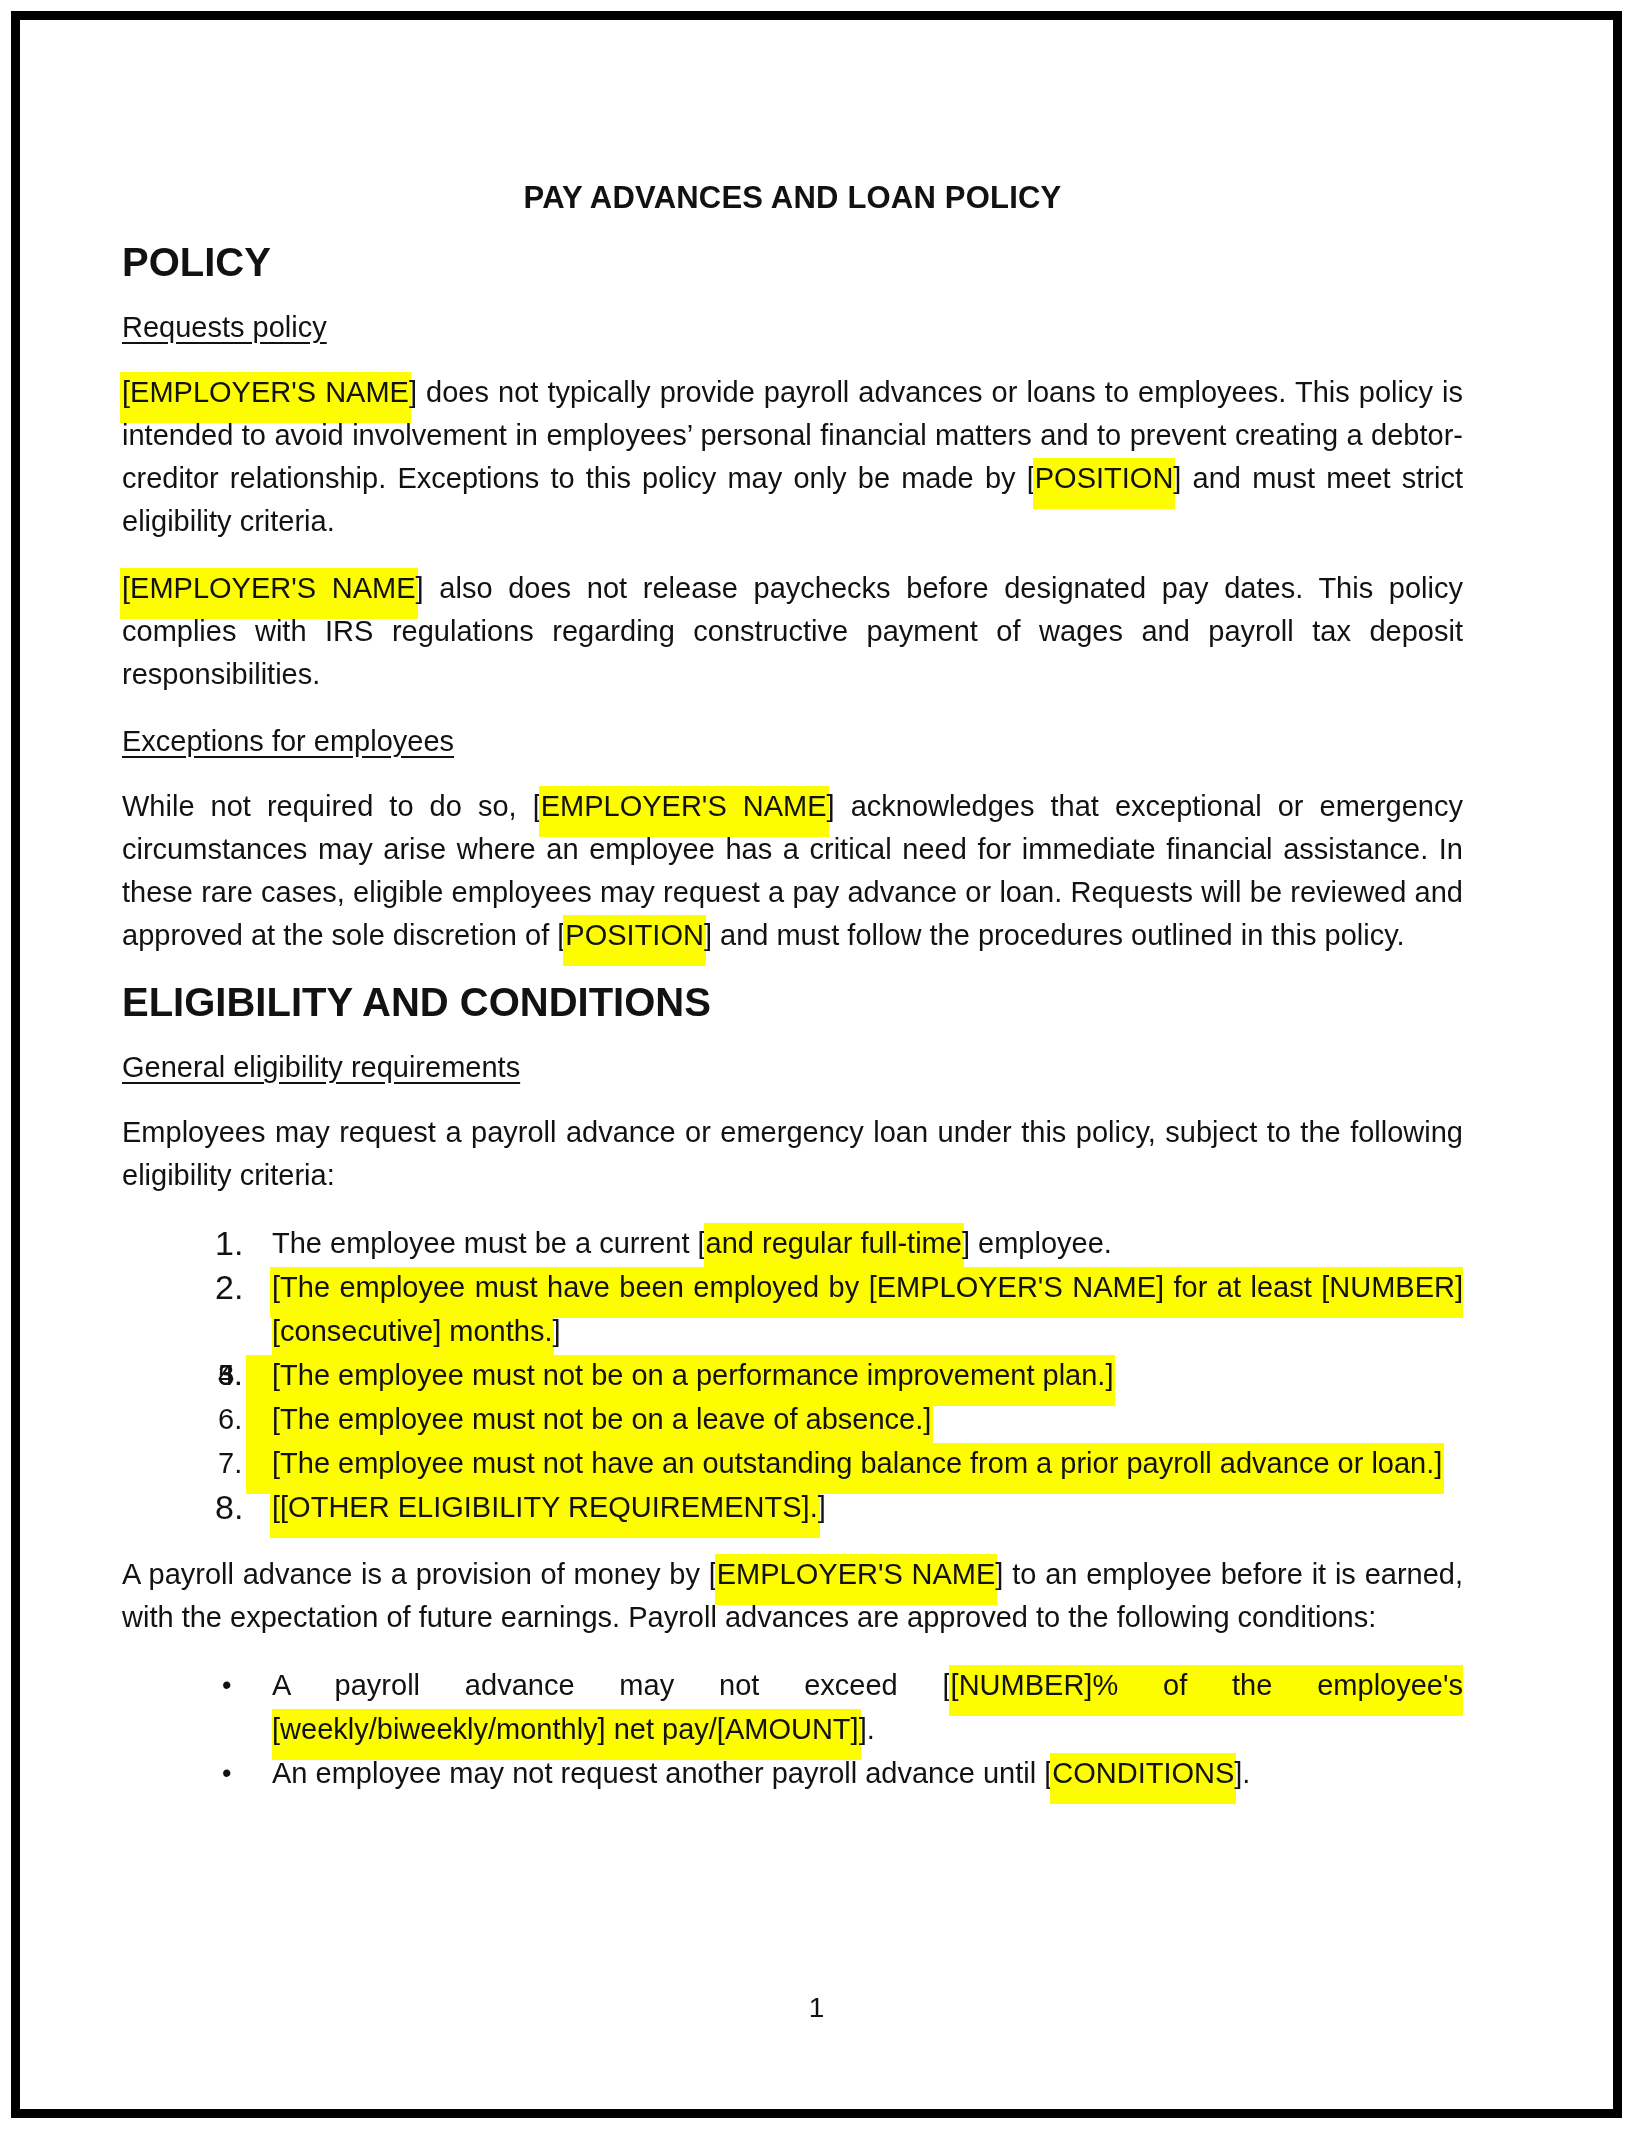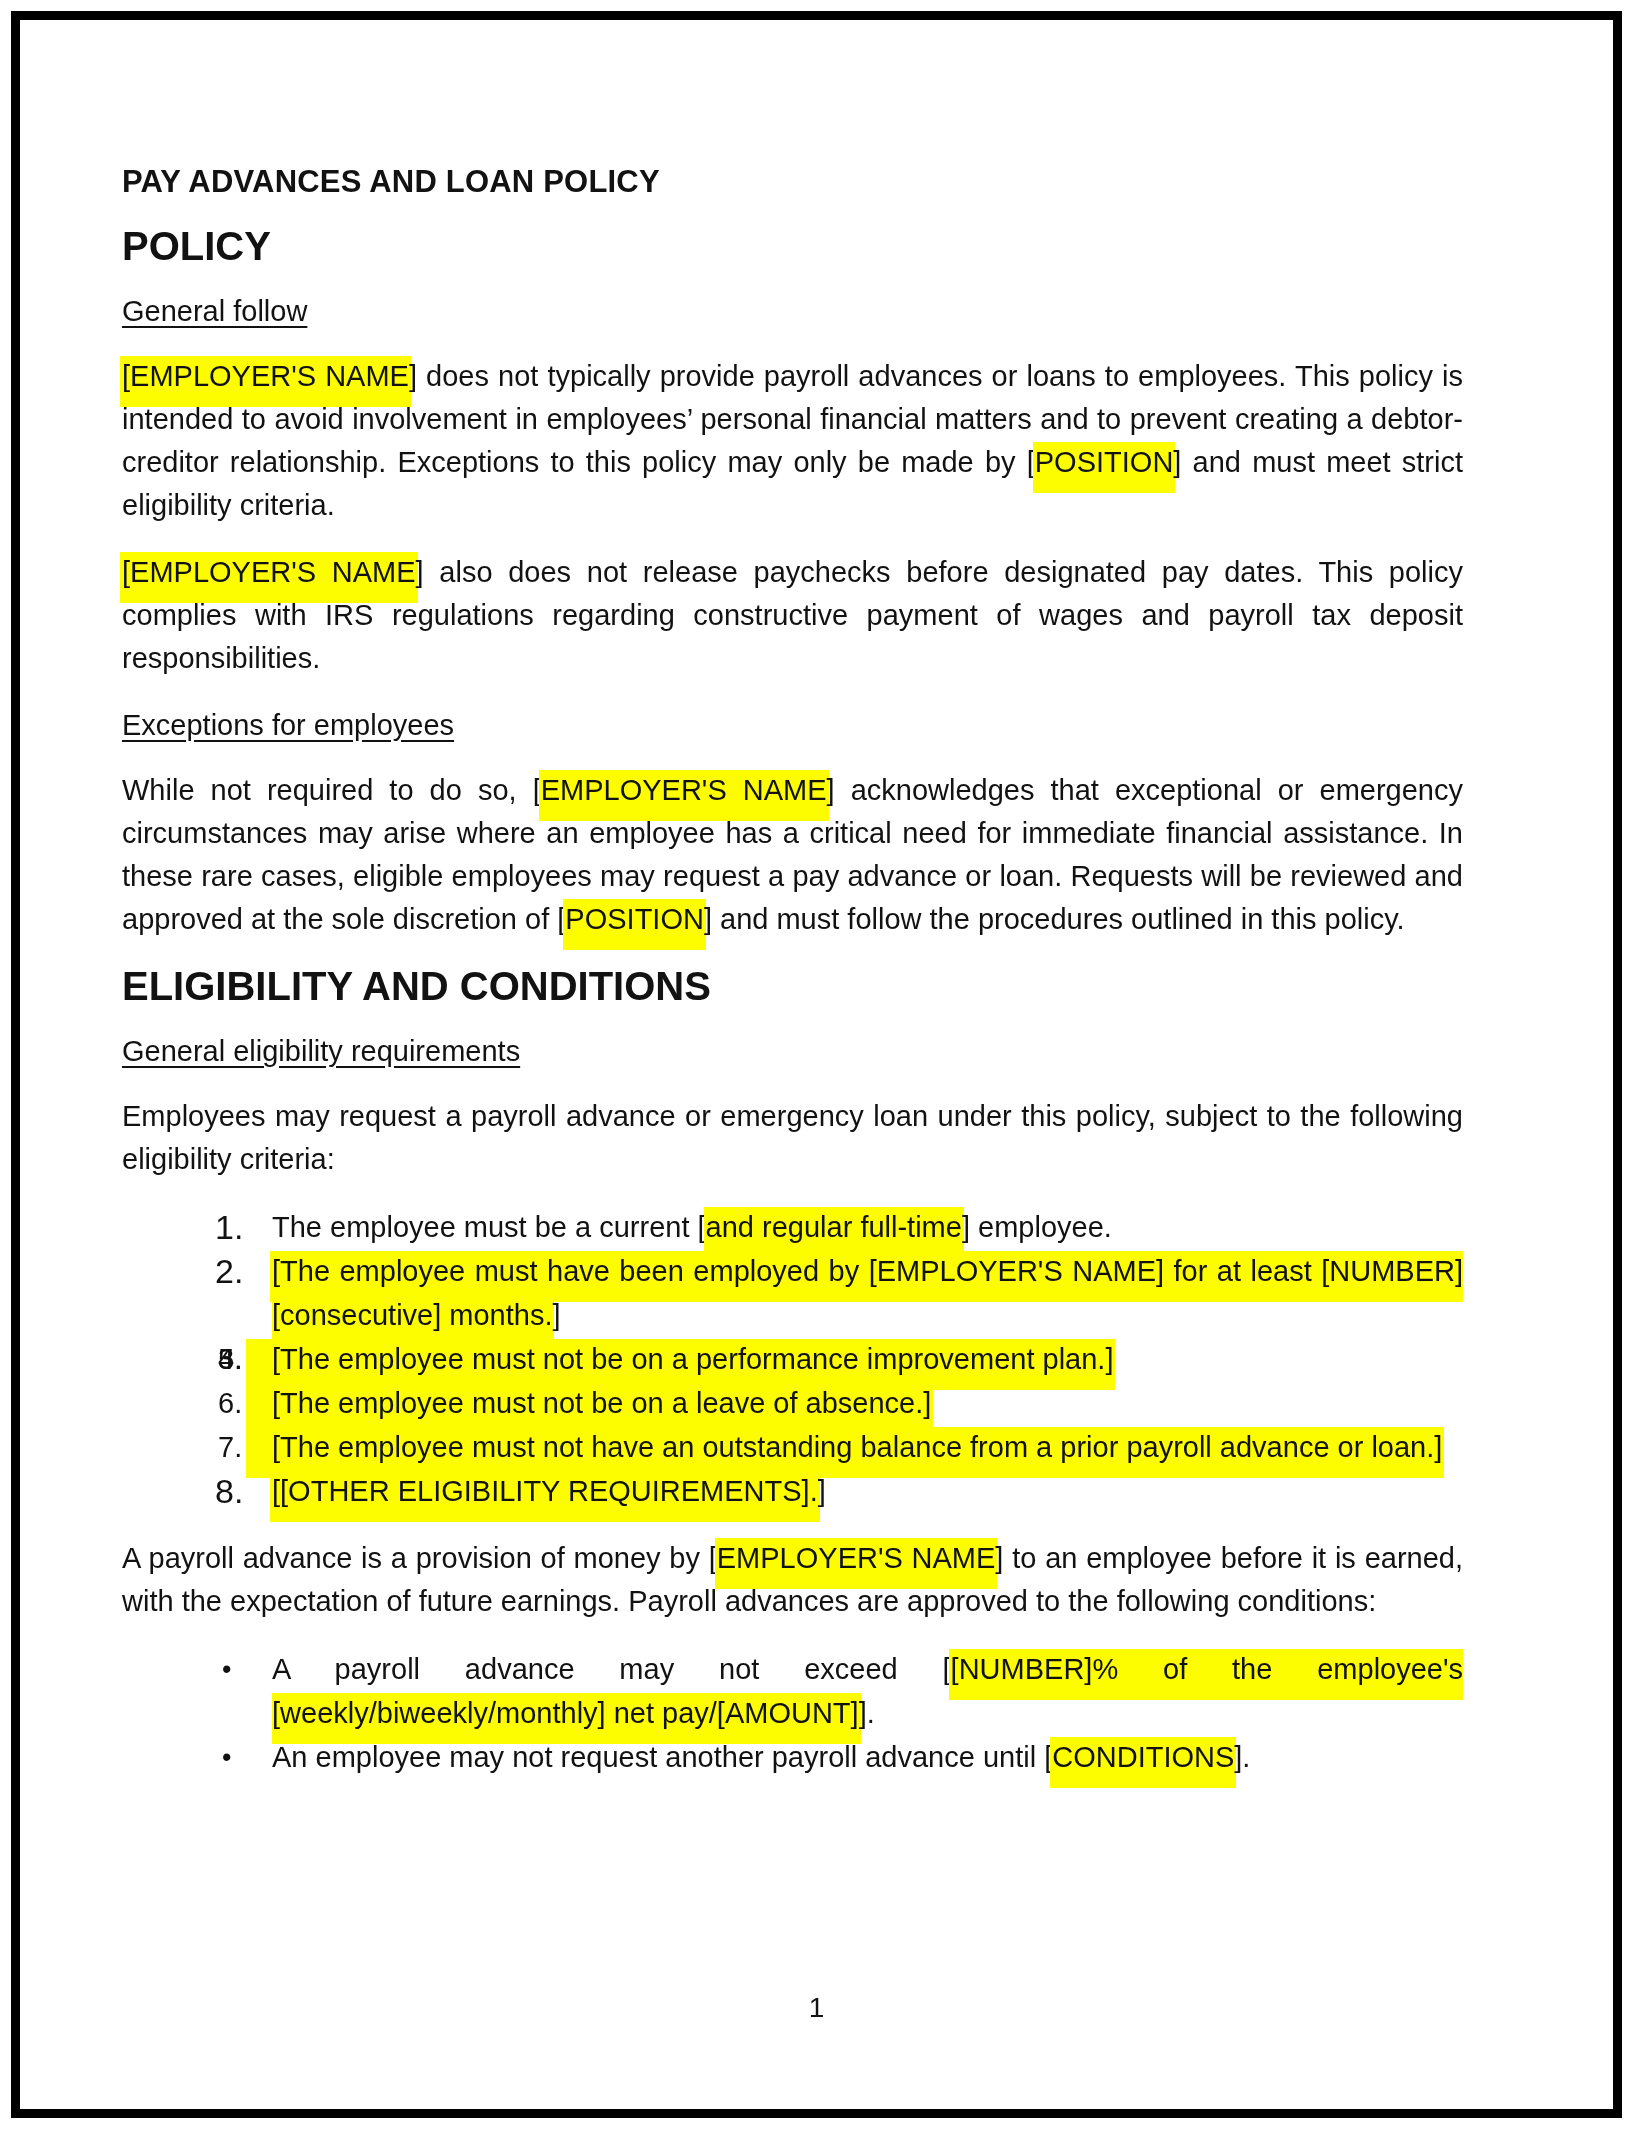--- a/index.html
+++ b/index.html
@@ -25,23 +25,23 @@
   .content {
     position: absolute;
     left: 122px;
     top: 160px;
     width: 1341px;
   }
   .title {
     font-size: 31px;
     font-weight: bold;
     line-height: 43px;
-    text-align: left;
+    text-align: center;
     letter-spacing: 0.2px;
-    margin: 0 0 22px 0;
+    margin: 16px 0 22px 0;
   }
   h2.heading {
     font-size: 40px;
     font-weight: bold;
     line-height: 43px;
     margin: 0 0 22px 0;
   }
   h3.subheading {
     font-size: 29px;
     font-weight: normal;
@@ -106,21 +106,21 @@
 <body>
 
 <div class="page">
   <div class="frame"></div>
 
   <div class="content">
     <h1 class="title">PAY ADVANCES AND LOAN POLICY</h1>
 
     <h2 class="heading">POLICY</h2>
 
-    <h3 class="subheading">General follow</h3>
+    <h3 class="subheading">Requests policy</h3>
 
     <p class="body-par"><span class="seg hl">[EMPLOYER'S NAME</span><span class="seg">] does not typically provide payroll advances or loans to employees. This policy is intended to avoid involvement in employees’ personal financial matters and to prevent creating a debtor-creditor relationship. Exceptions to this policy may only be made by [</span><span class="seg hl">POSITION</span><span class="seg">] and must meet strict eligibility criteria.</span></p>
 
     <p class="body-par"><span class="seg hl">[EMPLOYER'S NAME</span><span class="seg">] also does not release paychecks before designated pay dates. This policy complies with IRS regulations regarding constructive payment of wages and payroll tax deposit responsibilities.</span></p>
 
     <h3 class="subheading">Exceptions for employees</h3>
 
     <p class="body-par"><span class="seg">While not required to do so, [</span><span class="seg hl">EMPLOYER'S NAME</span><span class="seg">] acknowledges that exceptional or emergency circumstances may arise where an employee has a critical need for immediate financial assistance. In these rare cases, eligible employees may request a pay advance or loan. Requests will be reviewed and approved at the sole discretion of [</span><span class="seg hl">POSITION</span><span class="seg">] and must follow the procedures outlined in this policy.</span></p>
 
     <h2 class="heading">ELIGIBILITY AND CONDITIONS</h2>

